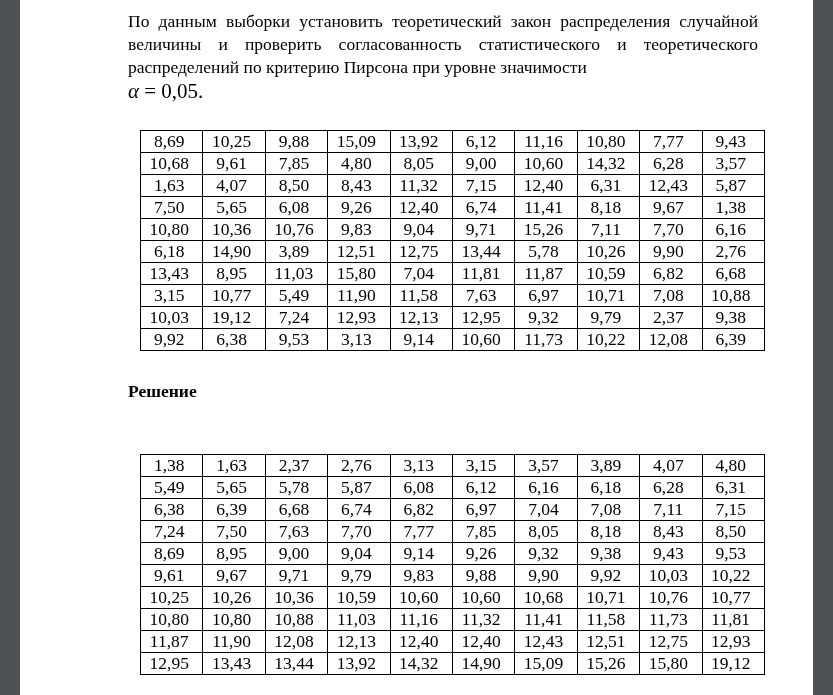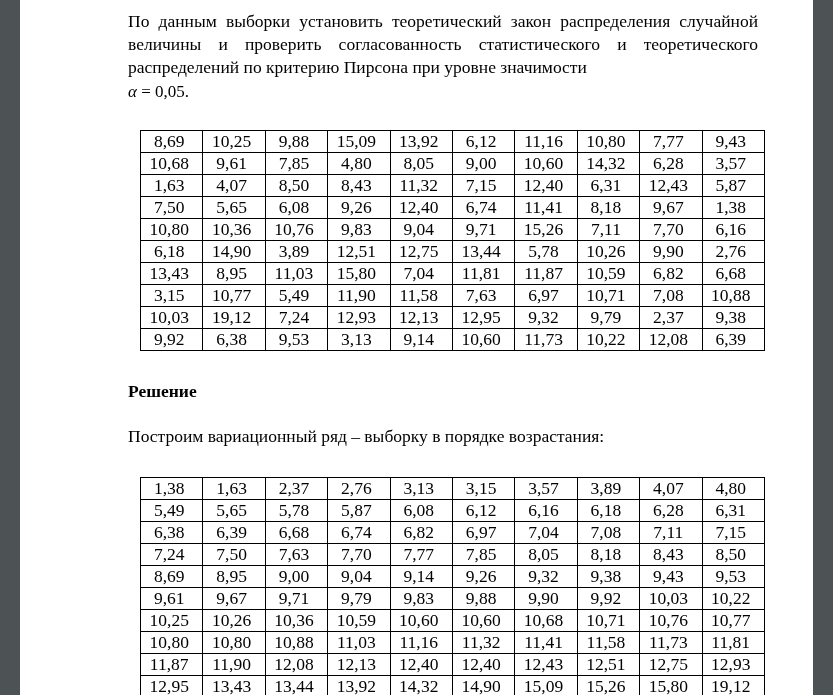--- a/index.html
+++ b/index.html
@@ -51,21 +51,21 @@
     line-height: 23.2px;
     text-align: justify;
     text-justify: inter-word;
   }
 
   p.body-text.last-line-natural {
     text-align: left;
   }
 
   .formula {
-    font-size: 17px;
+    font-size: 21px;
     line-height: 23.2px;
   }
   .formula .alpha {
     font-style: italic;
   }
 
   h2.heading {
     margin: 0;
     font-size: 17.5px;
     line-height: 23.2px;
@@ -236,21 +236,20 @@
         </tr>
       </tbody>
     </table>
 
     <div class="spacer-before-heading"></div>
 
     <h2 class="heading">Решение</h2>
 
     <div class="spacer-after-heading"></div>
 
-    <p class="body-text last-line-natural">Построим вариационный ряд – выборку в порядке возрастания:</p>
 
     <div class="spacer-before-table2"></div>
 
     <table class="data-table">
       <tbody>
         <tr>
           <td>1,38</td>
           <td>1,63</td>
           <td>2,37</td>
           <td>2,76</td>

